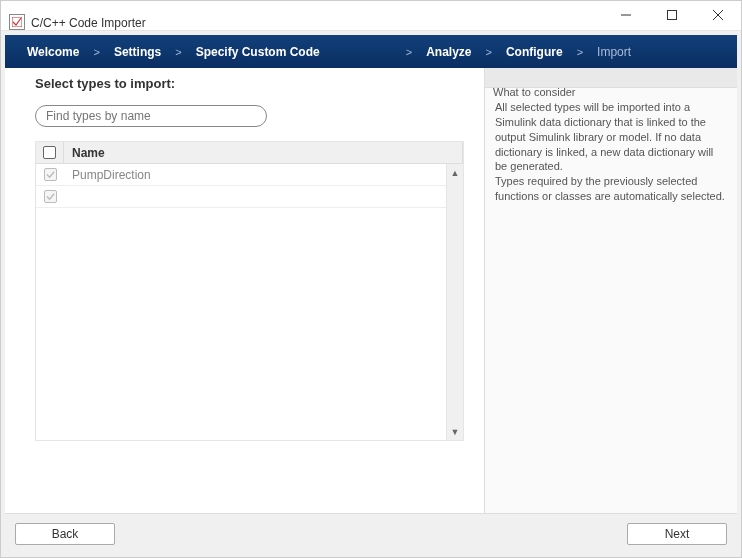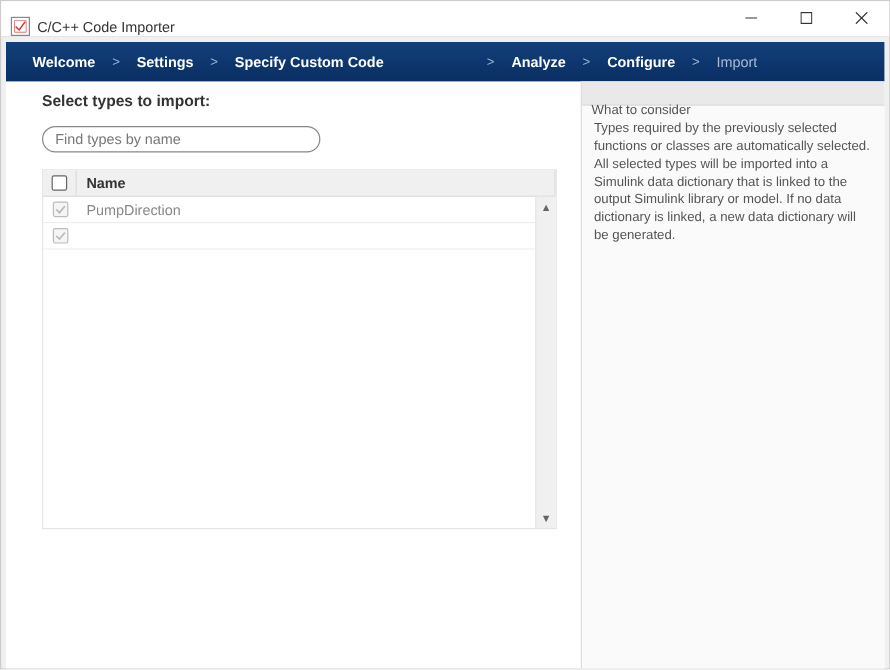--- a/index.html
+++ b/index.html
@@ -134,20 +134,25 @@
         <div class="vscroll">
           <div class="arrow">▲</div>
           <div class="arrow">▼</div>
         </div>
       </div>
     </div>
 
     <div class="side-pane">
       <div class="side-head">What to consider</div>
       <div class="side-body">
+        <div>All selected types will be imported into a Simulink data dictionary that is linked to the output Simulink library or model. If no data dictionary is linked, a new data dictionary will be generated.</div>
         <div>Types required by the previously selected functions or classes are automatically selected.</div>
-        <div>All selected types will be imported into a Simulink data dictionary that is linked to the output Simulink library or model. If no data dictionary is linked, a new data dictionary will be generated.</div>
       </div>
     </div>
   </div>
 
+  <div class="footer">
+    <button class="btn">Back</button>
+    <div class="ftspacer"></div>
+    <button class="btn">Next</button>
+  </div>
 
 </div>
 
 </body></html>

